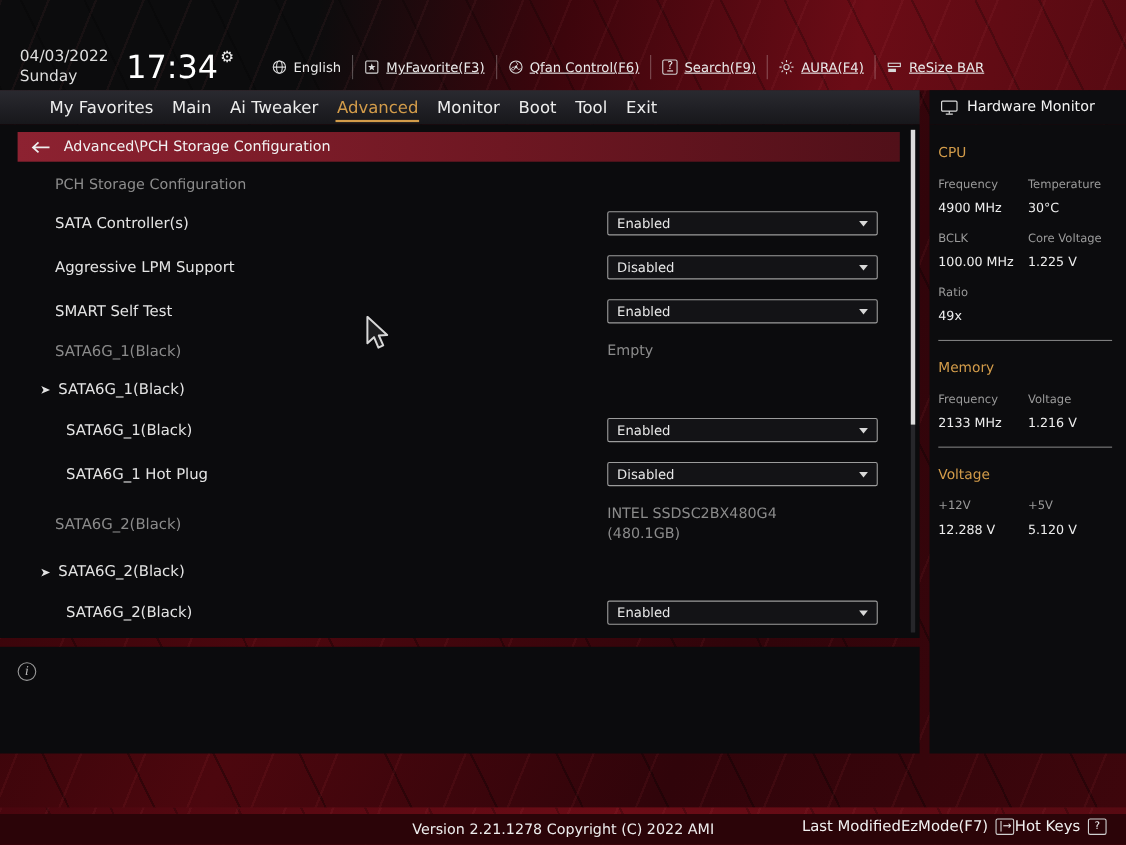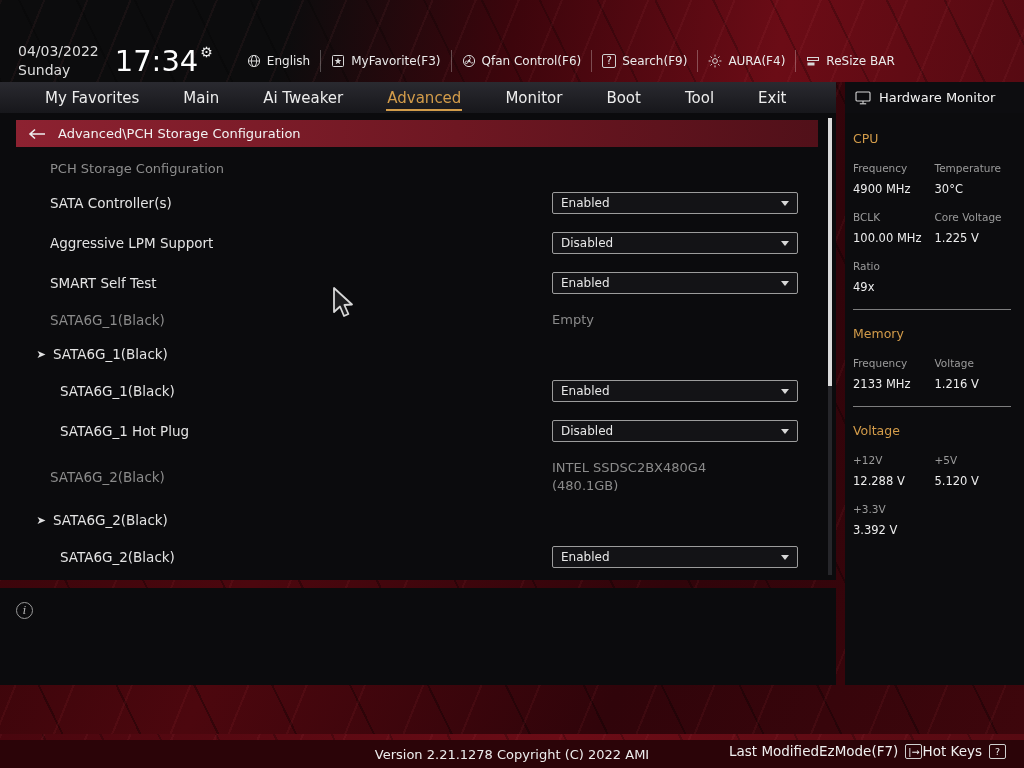--- a/index.html
+++ b/index.html
@@ -31,28 +31,28 @@
     background:linear-gradient(100deg,#0c0c0d 0%,#0c0c0d 28%,#3d050c 50%,#6b0c16 76%,#570a12 100%);
   }
   .brandrow { position:absolute; top:0; left:0; right:0; height:40px; display:flex; align-items:center; gap:16px; padding-left:12px; }
   .window-title { font-size:17px; color:#f4f4f4; letter-spacing:.3px; }
   .statusrow { position:absolute; top:40px; left:0; right:0; height:42px; display:flex; align-items:center; }
   .date-block { margin-left:18px; font-size:14px; line-height:1.35; color:#dedede; }
   .time-label { font-size:29px; color:#ffffff; margin-left:16px; }
   .gear-glyph { font-size:14px; color:#f0f0f0; align-self:flex-start; margin:4px 0 0 2px; cursor:default; }
   .toolbar { display:flex; align-items:center; margin-left:24px; font-size:12px; color:#eaeaea; }
   .tool-item { display:flex; align-items:center; gap:6px; padding:0 10px; height:22px; cursor:default; }
-  .tool-item + .tool-item { border-left:1px solid rgba(255,255,255,.28); }
+  .tool-item + .tool-item { border-left:1px solid rgba(255,255,255,.28);text-decoration:underline; }
   .box-icon { width:14px; height:14px; border:1px solid #d0d0d0; border-radius:2px; font-size:10px; line-height:12px; text-align:center; color:#e8e8e8; }
 
   
   .navbar {
     position:absolute; top:82px; left:0; width:836px; height:31px;
     background:linear-gradient(180deg,#2a2a30,#17171b);
-    display:flex; align-items:center; gap:42px; padding-left:44px; font-size:15px;
+    display:flex; align-items:center; gap:15px; padding-left:44px; font-size:15px;
   }
   .nav-item { position:relative; color:#ececec; cursor:default; padding:4px 1px; }
   .nav-item.active { color:#d39c4a; }
   .nav-item.active::after { content:""; position:absolute; left:0; right:0; bottom:0; height:2px; background:#d39c4a; }
 
   
   .hwm-header {
     position:absolute; top:82px; left:845px; width:179px; height:31px; background:#0d0d10;
     display:flex; align-items:center; gap:8px; padding-left:10px; font-size:13px; color:#f2f2f2;
   }
@@ -259,26 +259,20 @@
         <div class="hwm-row">
           <div class="hwm-cell">
             <div class="hwm-label">+12V</div>
             <div class="hwm-value">12.288 V</div>
           </div>
           <div class="hwm-cell">
             <div class="hwm-label">+5V</div>
             <div class="hwm-value">5.120 V</div>
           </div>
         </div>
-        <div class="hwm-row">
-          <div class="hwm-cell">
-            <div class="hwm-label">+3.3V</div>
-            <div class="hwm-value">3.392 V</div>
-          </div>
-        </div>
       </div>
     </div>
   </aside>
 
   <main class="main-panel">
     <div class="breadcrumb-bar">
       <svg width="18" height="12" viewBox="0 0 18 12">
         <path d="M17 6 H3 M7 1.5 L2 6 L7 10.5" stroke="#eeeeee" stroke-width="1.6" fill="none"></path>
       </svg>
       <span>Advanced\PCH Storage Configuration</span>

